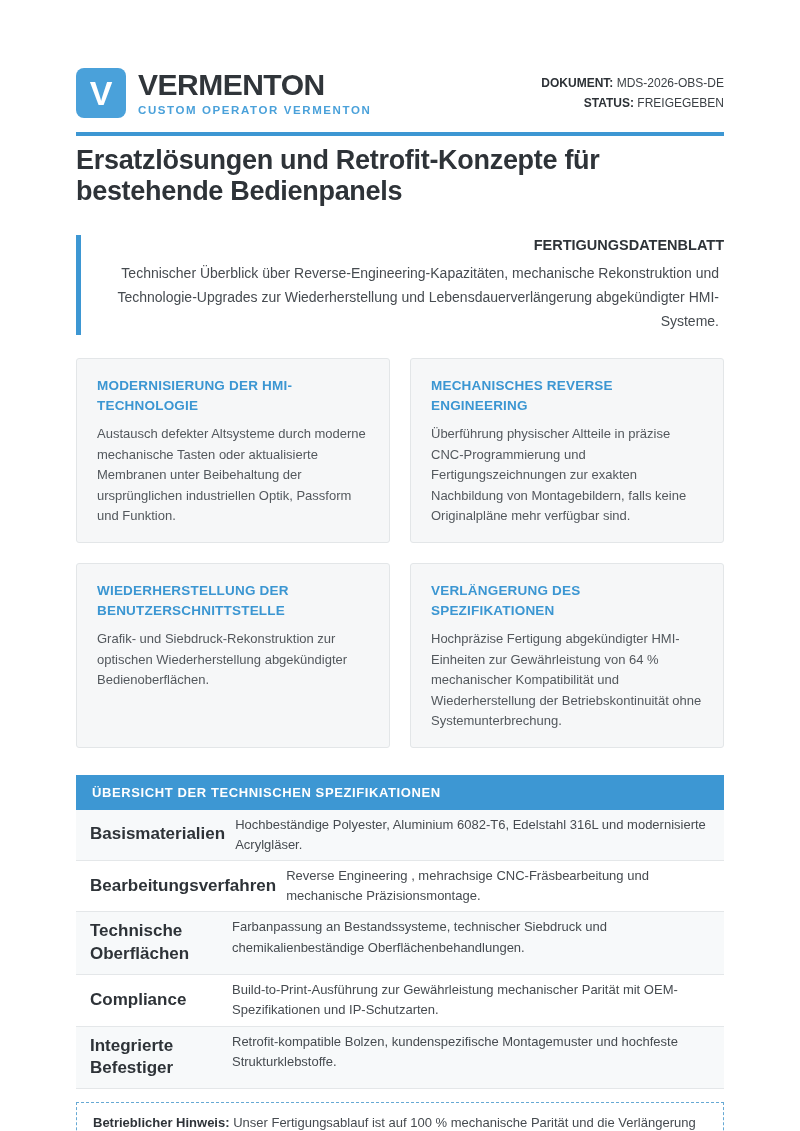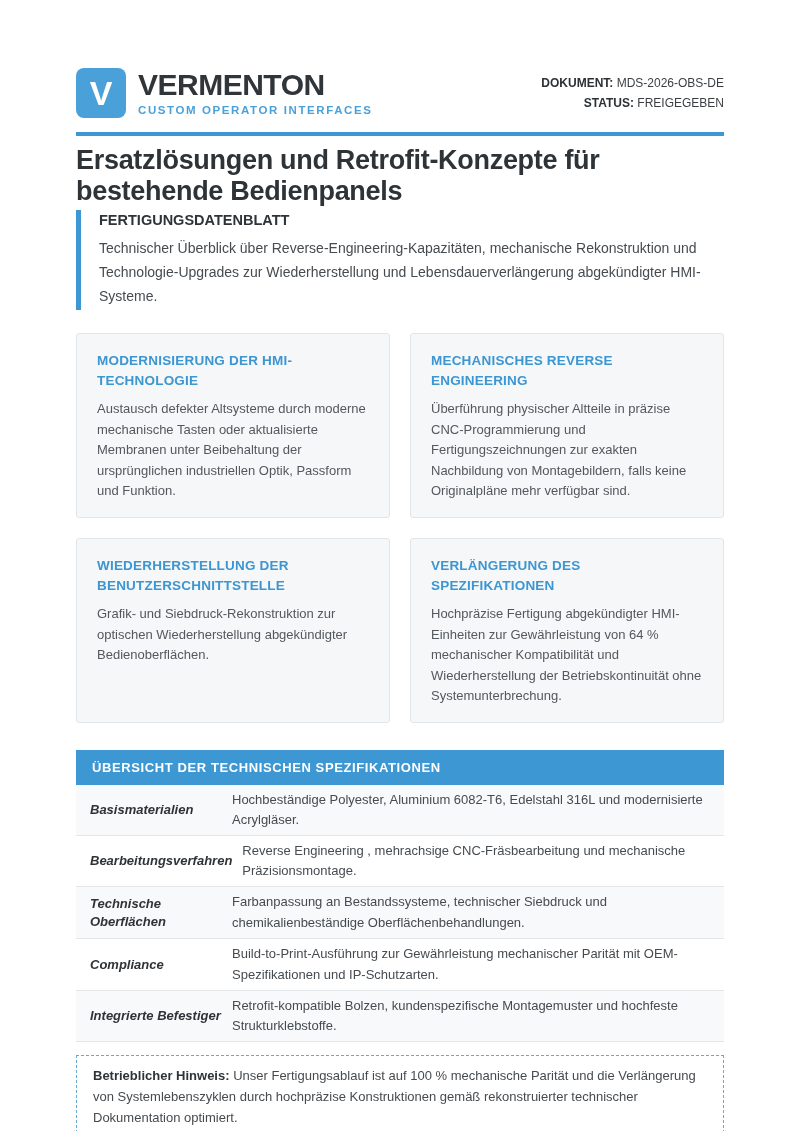--- a/index.html
+++ b/index.html
@@ -33,21 +33,21 @@
   
   .eyebrow {
     margin-top:29px; font-size:12px; font-weight:bold; color:#3d97d3; letter-spacing:1.6px;
   }
   h1.page-title {
     margin-top:9px; font-size:27px; line-height:1.13; font-weight:bold;
     color:#2e3338; letter-spacing:-0.3px; max-width:600px;
   }
 
   
-  .intro { margin-top:4px; border-left:5px solid #3d97d3; padding:2px 0 2px 18px; }
+  .intro { margin-top:29px; border-left:5px solid #3d97d3; padding:2px 0 2px 18px;text-align:right; }
   .intro-title { font-size:14.5px; font-weight:bold; color:#2e3338; margin-bottom:8px; }
   .intro-body { font-size:14px; line-height:1.72; color:#464b50; max-width:620px; }
 
   
   .cards { margin-top:23px; display:grid; grid-template-columns:1fr 1fr; gap:20px; }
   .card {
     background:#f6f7f8; border:1px solid #e3e6e8; border-radius:3px;
     padding:17px 20px 15px 20px;
   }
   .card-title {
@@ -58,22 +58,22 @@
 
   
   .spec-table { margin-top:27px; }
   .spec-header {
     background:#3d97d3; color:#ffffff; font-size:13px; font-weight:bold;
     letter-spacing:0.6px; padding:10px 16px;
   }
   .spec-row { display:flex; border-bottom:1px solid #e4e7e9; }
   .spec-row:nth-child(even) { background:#f7f9fa; }
   .spec-label {
-    flex:0 0 156px; padding:8px 10px 8px 14px; font-size:13px; font-weight:bold;
-    color:#2e3338; display:flex; align-items:center; line-height:1.35;font-style:italic;
+    flex:0 0 156px; padding:8px 10px 8px 14px; font-size:17px; font-weight:bold;
+    color:#2e3338; display:flex; align-items:center; line-height:1.35;
   }
   .spec-value { flex:1; padding:5px 10px 5px 0; font-size:13px; line-height:1.55; color:#464b50; }
 
   
   .notice {
     margin-top:13px; border:1px dashed #66a9d4; padding:9px 16px;
     font-size:13px; line-height:1.62; color:#464b50;
   }
   .notice b { color:#2e3338; }
 </style>
@@ -82,21 +82,21 @@
 
 <div class="page">
 
   <div class="header">
     <div class="brand">
       <div class="logo-mark">
         <span>V</span>
       </div>
       <div class="brand-text">
         <div class="brand-name">VERMENTON</div>
-        <div class="brand-tagline">CUSTOM OPERATOR INTERFACES</div>
+        <div class="brand-tagline">CUSTOM OPERATOR VERMENTON</div>
       </div>
     </div>
     <div class="doc-meta">
       <div><b>DOKUMENT:</b><span> MDS-2026-OBS-DE</span></div>
       <div><b>STATUS:</b><span> FREIGEGEBEN</span></div>
     </div>
   </div>
   <div class="accent-rule"></div>
 
   <h1 class="page-title">Ersatzlösungen und Retrofit-Konzepte für bestehende Bedienpanels</h1>

